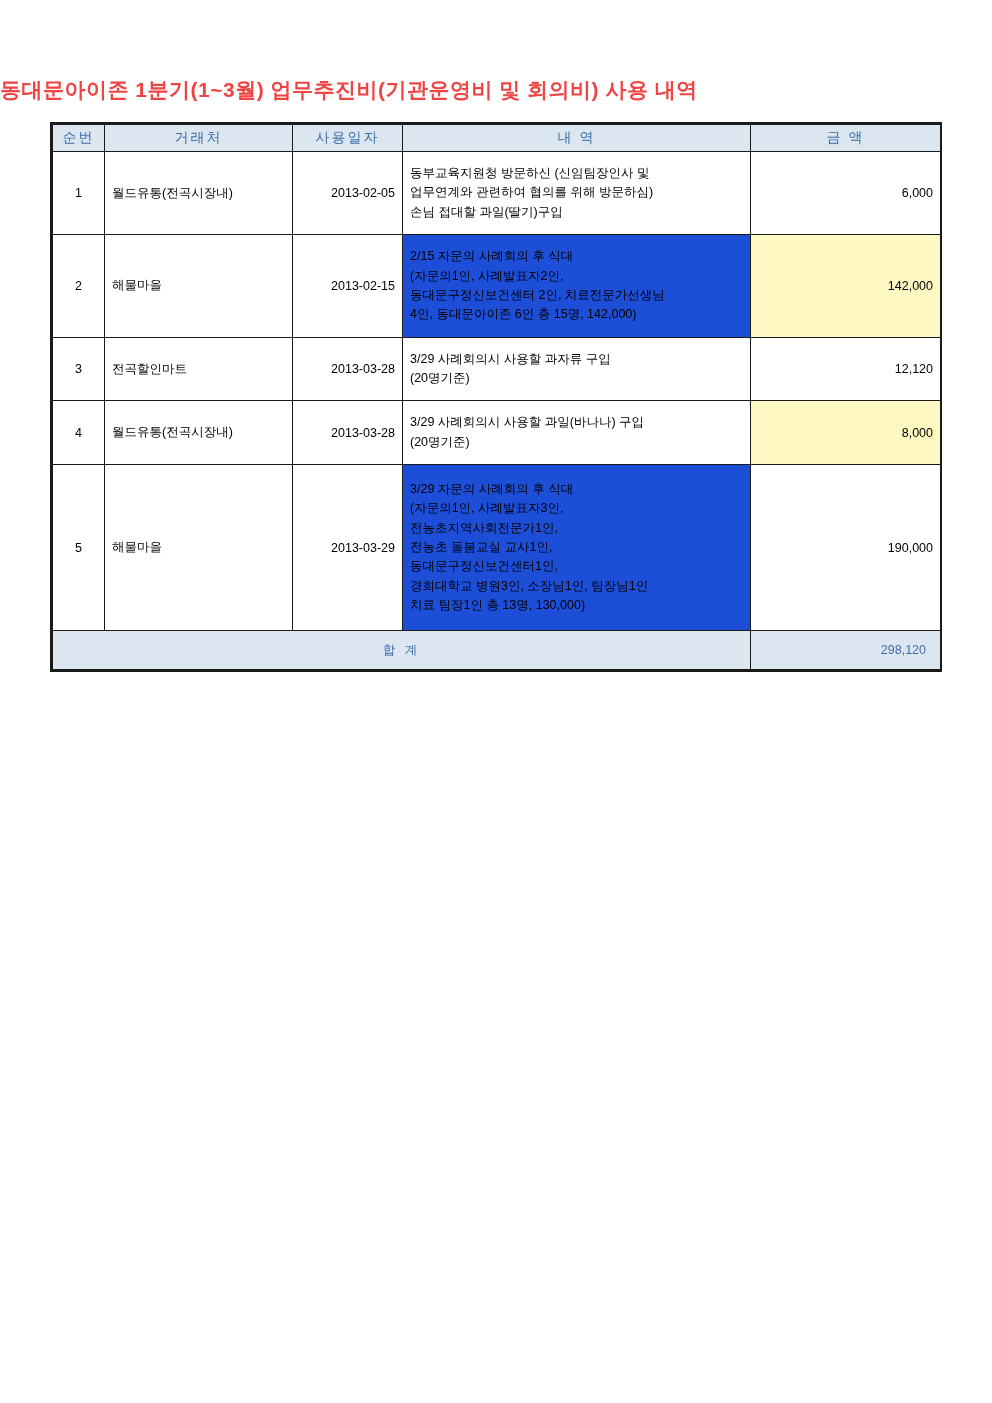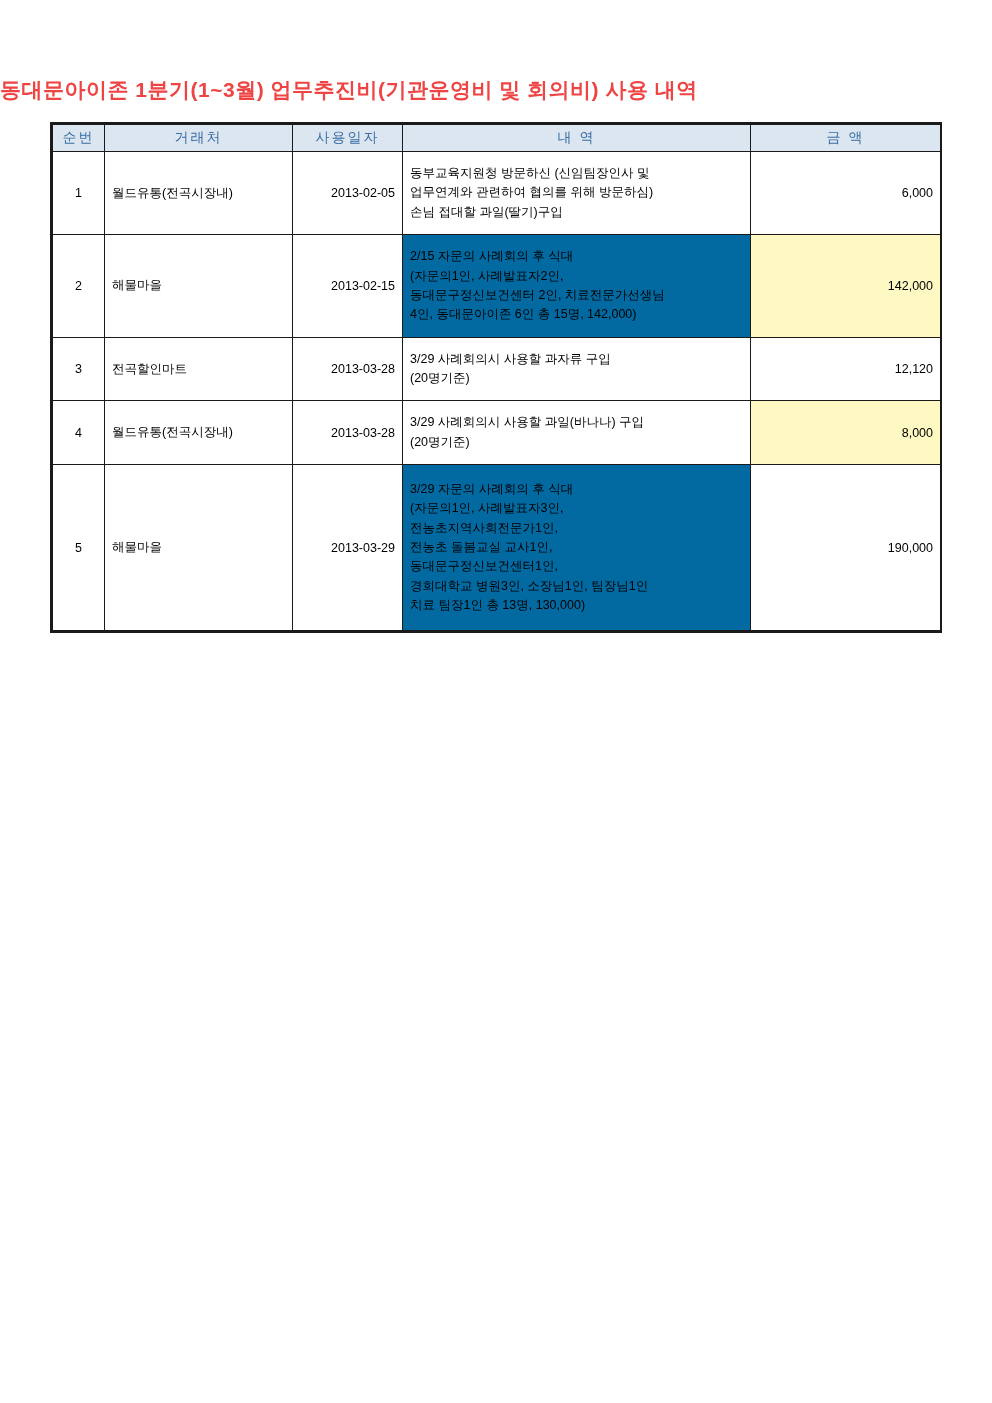--- a/index.html
+++ b/index.html
@@ -73,21 +73,21 @@
   td.date {
     text-align: right;
   }
   td.detail {
     text-align: left;
     line-height: 1.55;
     white-space: pre-line;
     padding: 8px 9px;
   }
   td.detail.shaded {
-    background: #0369a1;
+    background: #1d4ed8;
   }
   td.amount {
     text-align: right;
     padding-right: 14px;
   }
   td.amount.shaded {
     background: #fef9c3;
     margin-left: 8px;
   }
   tr.total td {
@@ -177,17 +177,21 @@
           <td class="date">2013-03-29</td>
           <td class="detail shaded">3/29  자문의 사례회의 후 식대
 (자문의1인, 사례발표자3인,
 전농초지역사회전문가1인,
 전농초 돌봄교실 교사1인,
 동대문구정신보건센터1인,
 경희대학교 병원3인, 소장님1인, 팀장님1인
 치료 팀장1인 총 13명, 130,000)</td>
           <td class="amount">190,000</td>
         </tr>
+        <tr class="total rt">
+          <td class="total-label" colspan="4">합      계</td>
+          <td class="total-amount">298,120</td>
+        </tr>
       </tbody>
     </table>
   </div>
 
 </div>
 
 </body></html>

